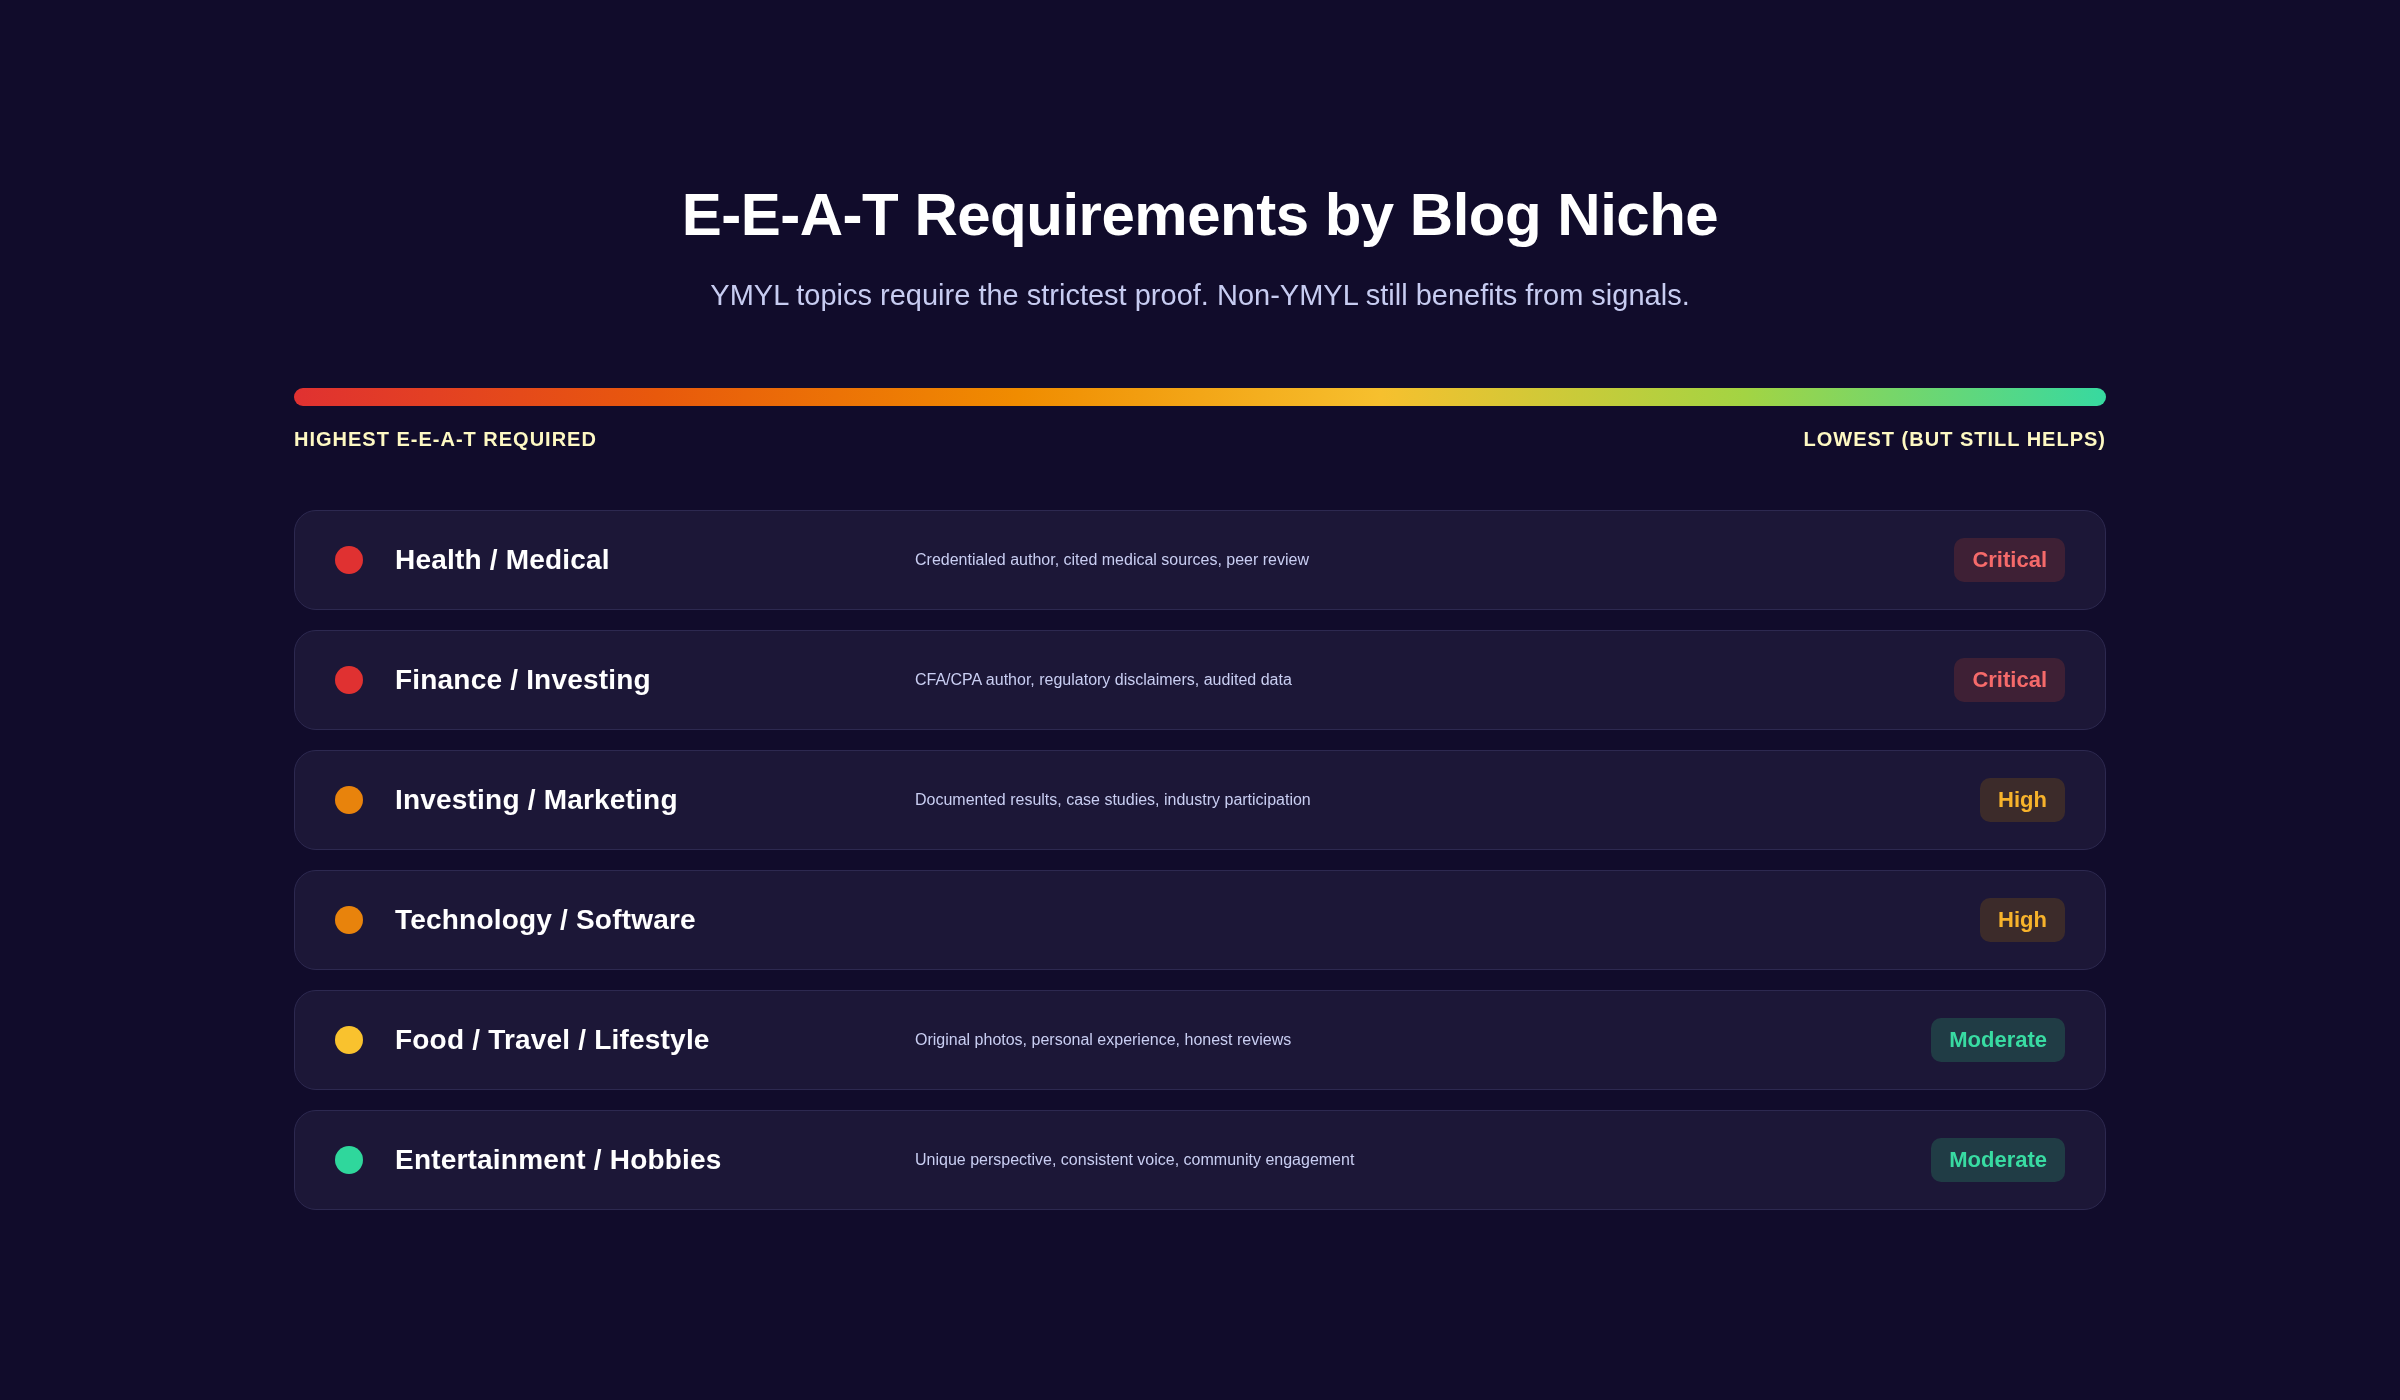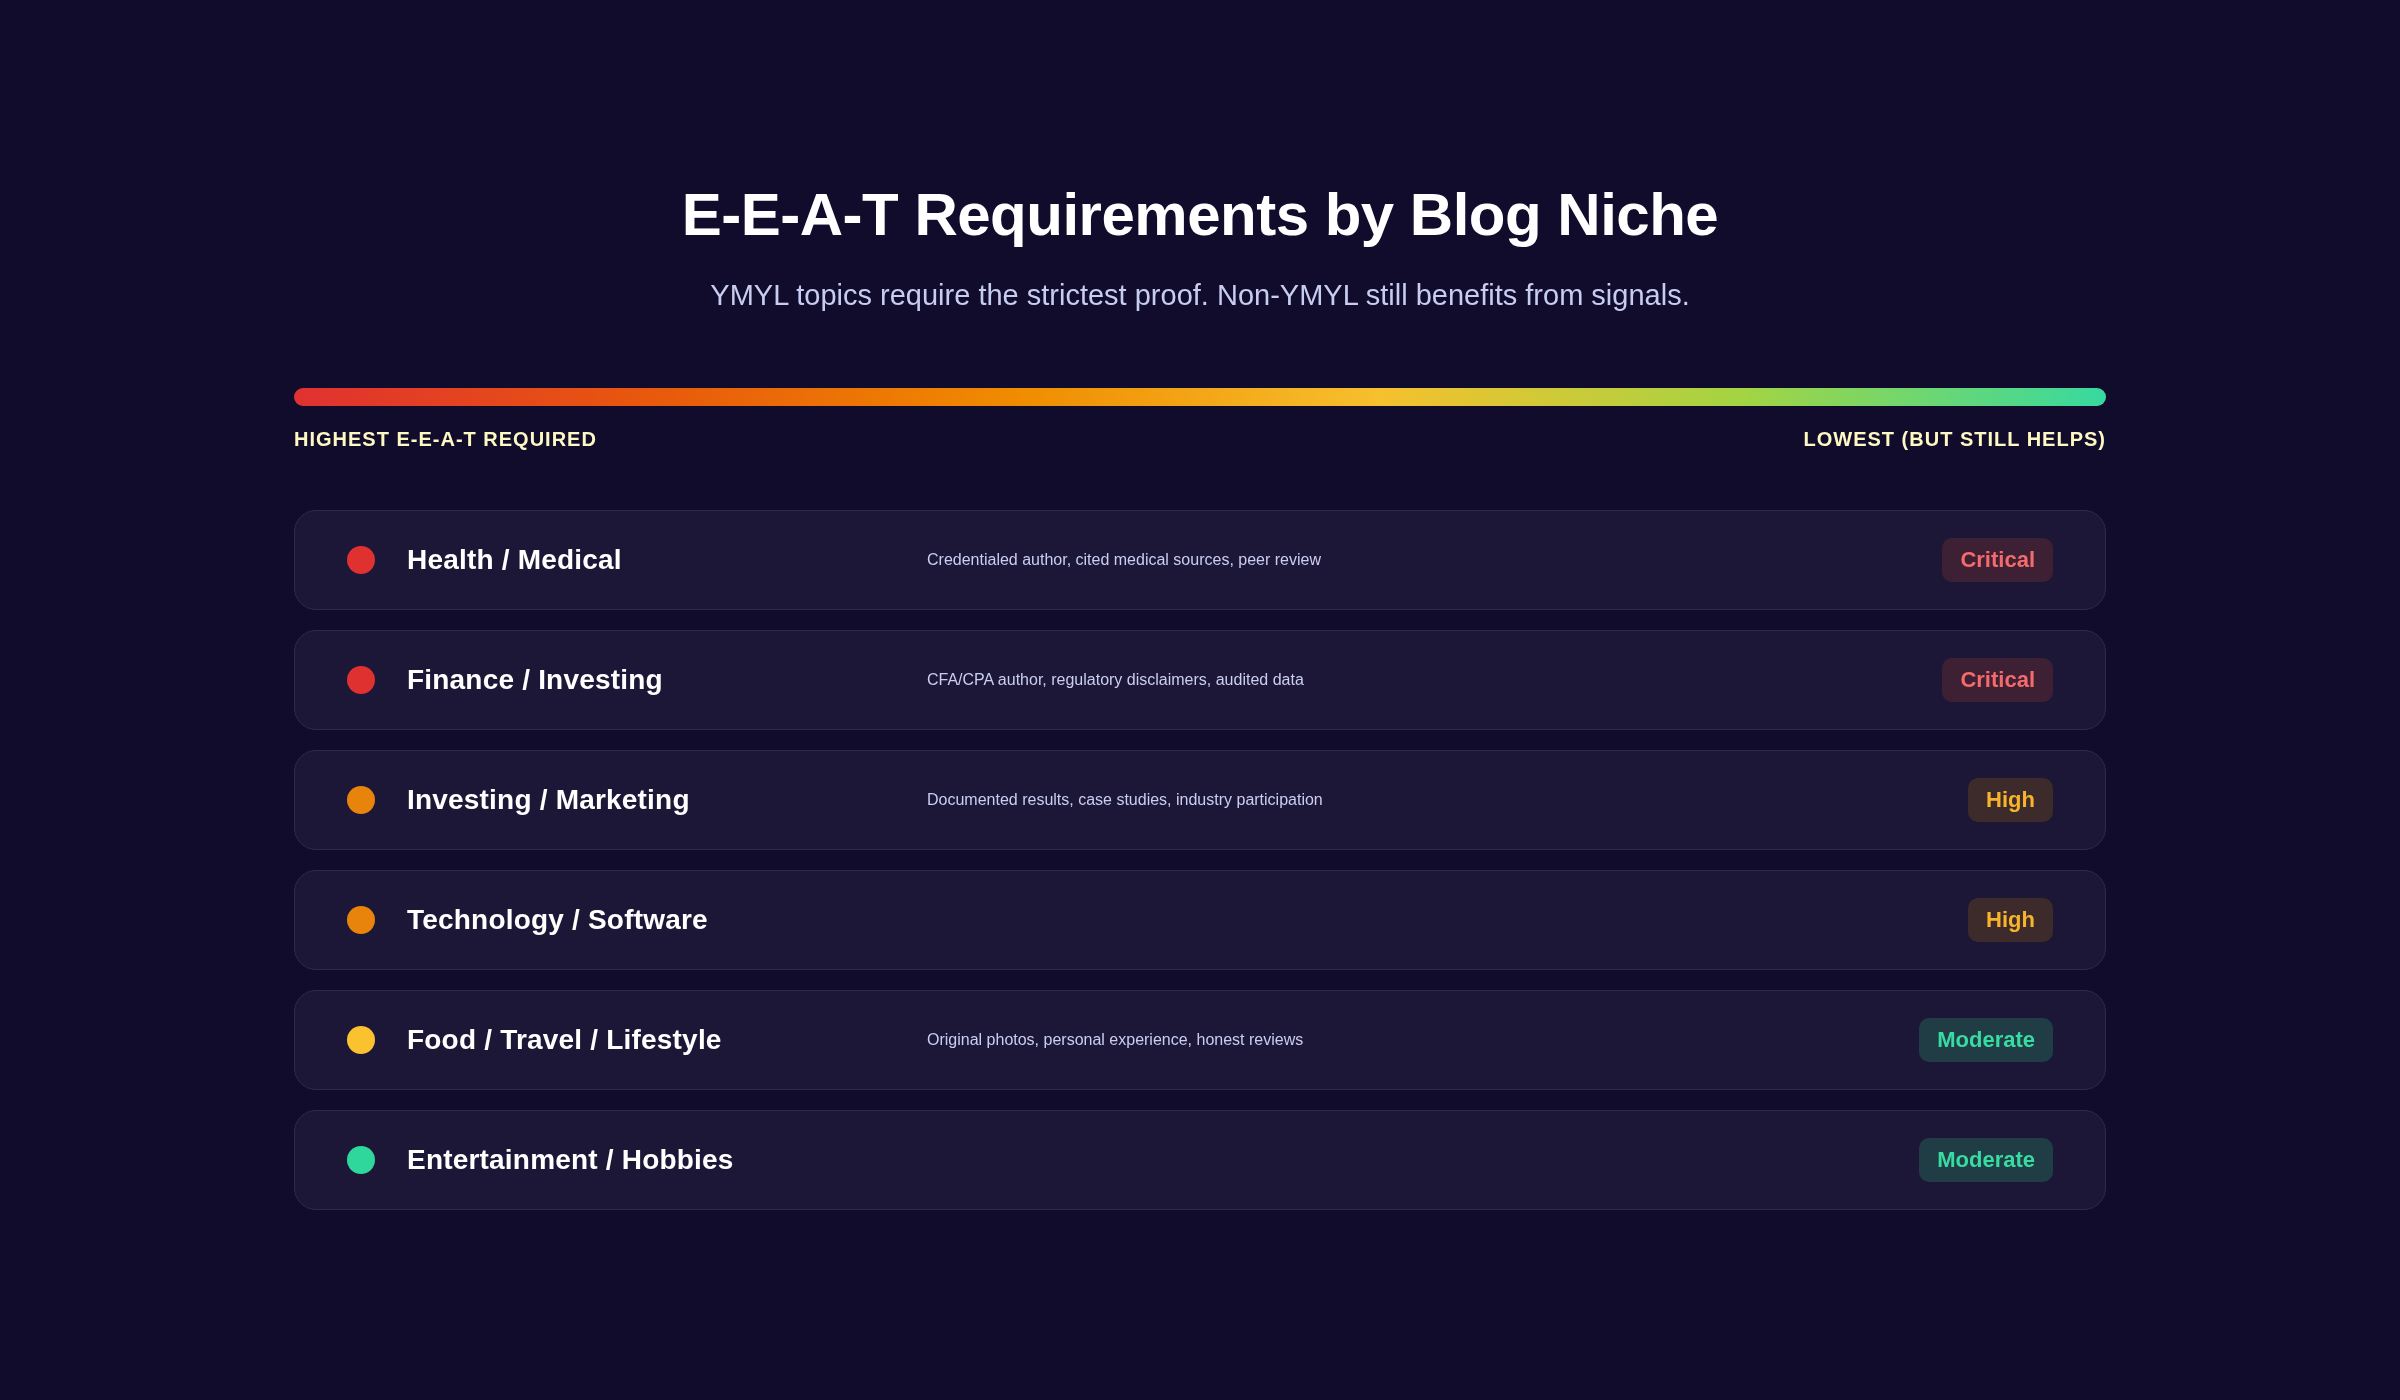--- a/index.html
+++ b/index.html
@@ -47,21 +47,21 @@
     text-transform: uppercase;
   }
   .rows {
     margin-top: 59px;
   }
   .niche-row {
     display: flex;
     align-items: center;
     height: 100px;
     margin-bottom: 20px;
-    padding: 0 52px;
+    padding: 0 40px;
     background: var(--card-bg, #1c1737);
     border: 1px solid var(--card-border, #2d2950);
     border-radius: 22px;
   }
   .dot {
     width: 28px; height: 28px;
     border-radius: 50%;
     flex: none;
     margin-right: 32px;
   }
@@ -134,17 +134,18 @@
     <div class="niche-row">
       <span class="dot" style="background: rgb(249, 194, 46);"></span>
       <span class="niche-name">Food / Travel / Lifestyle</span>
       <span class="proof-text" style="color: rgb(201, 206, 242);">Original photos, personal experience, honest reviews</span>
       <span class="level-badge" style="color: rgb(56, 219, 162); background: rgb(32, 60, 69);">Moderate</span>
     </div>
 
     <div class="niche-row">
       <span class="dot" style="background: rgb(47, 215, 156);"></span>
       <span class="niche-name">Entertainment / Hobbies</span>
+      <span class="proof-text" style="color: rgb(201, 206, 242);">Unique perspective, consistent voice, community engagement</span>
       <span class="level-badge" style="color: rgb(56, 219, 162); background: rgb(32, 60, 69);">Moderate</span>
     </div>
 
   </div>
 </div>
 
 </body></html>

